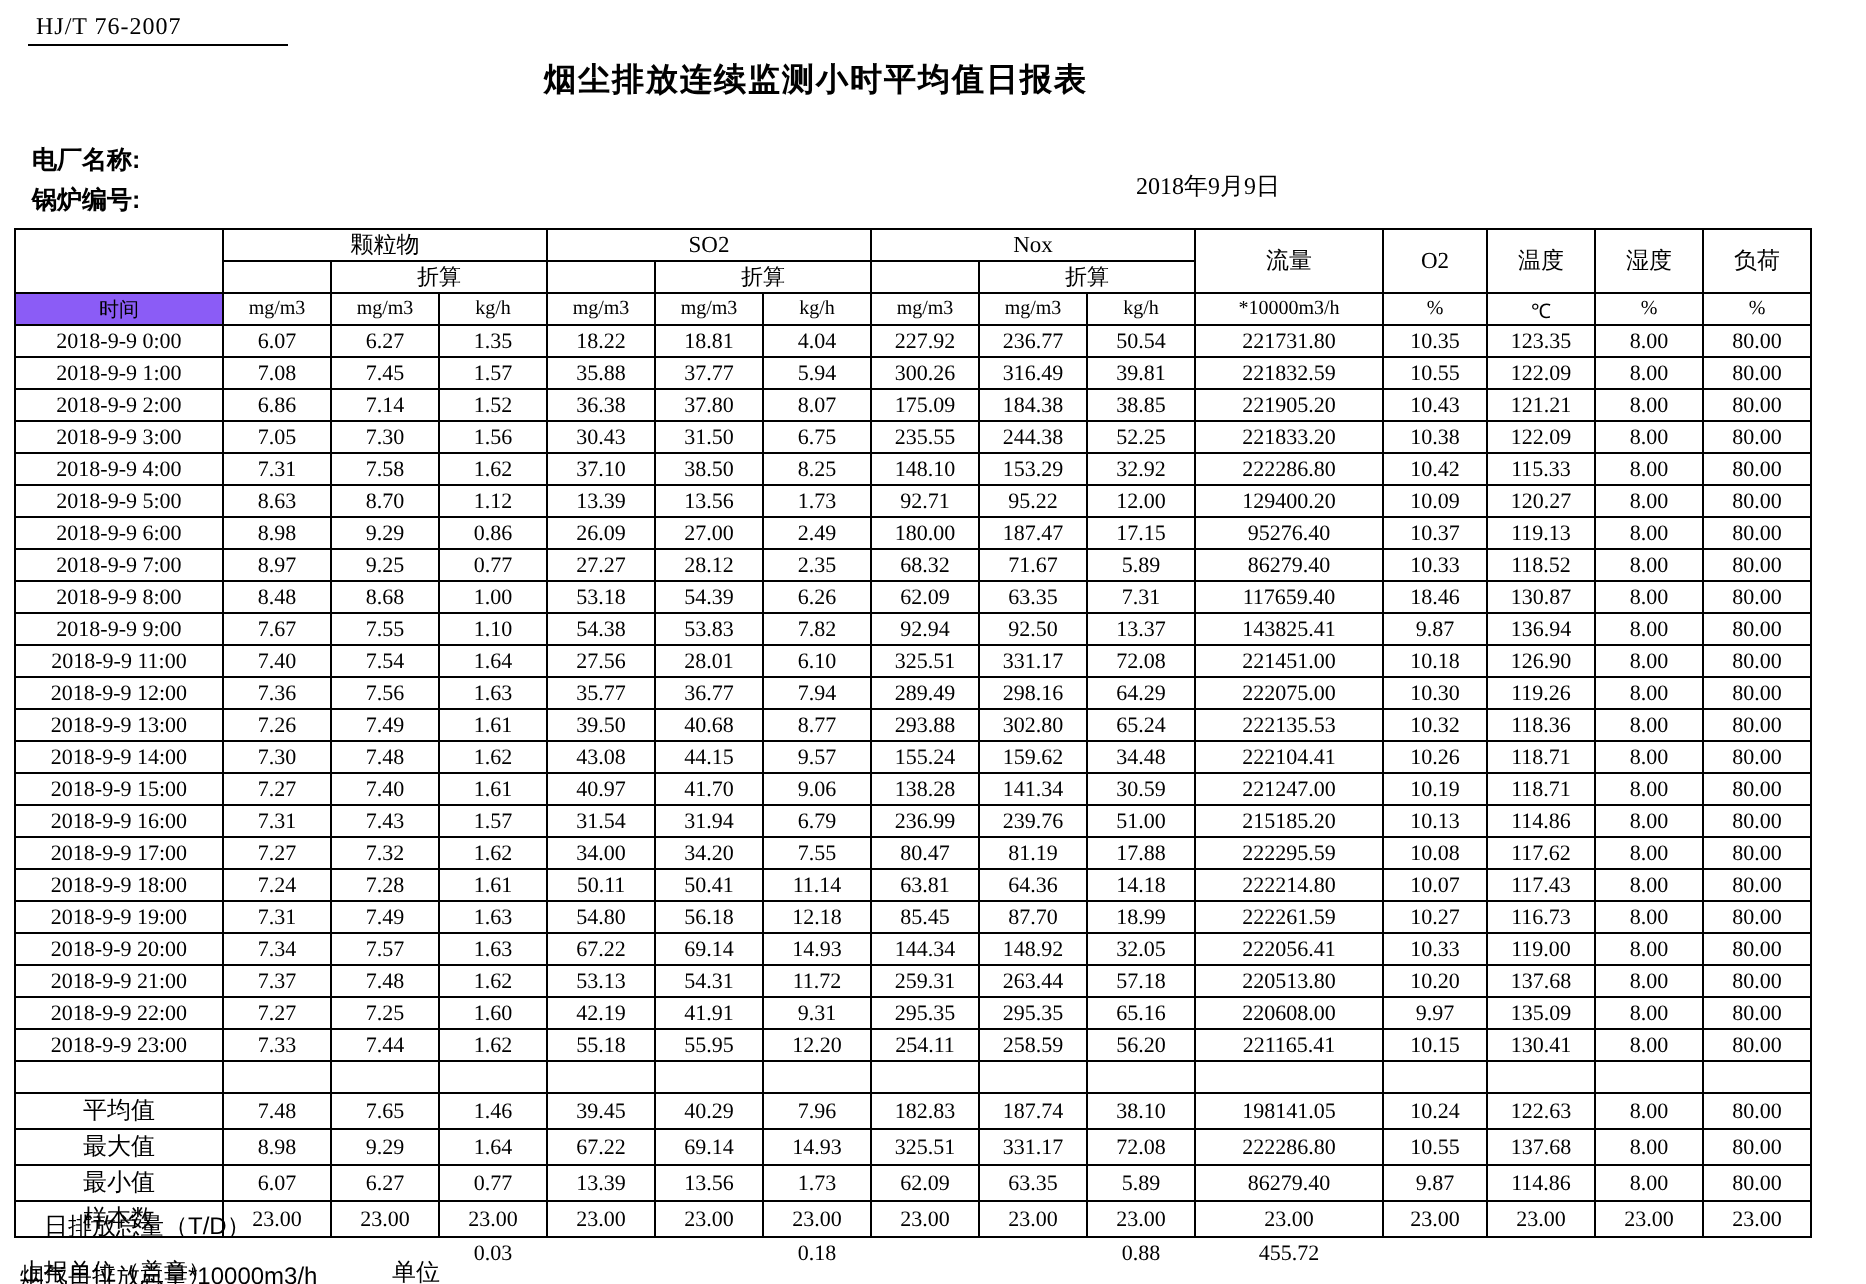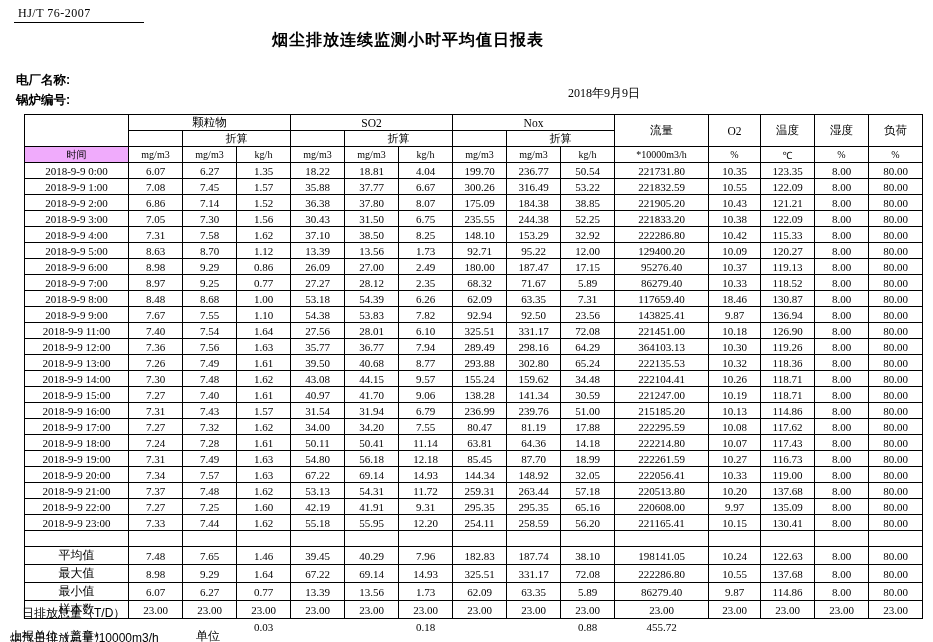--- a/index.html
+++ b/index.html
@@ -23,40 +23,40 @@
     letter-spacing:1px;
   }
   .field{
     position:absolute;font-size:12.5px;font-weight:bold;
   }
   .field.plant{left:16px;top:72px;}
   .field.boiler{left:16px;top:92px;}
   .field.date{left:568px;top:85px;font-weight:normal;font-size:12px;font-family:Liberation Serif, serif;}
 
   table.main{
-    position:absolute;left:24px;top:114px;border-collapse:collapse;
+    position:absolute;left:7px;top:114px;border-collapse:collapse;
     font-family:"Liberation Serif", serif;font-size:11px;
     table-layout:fixed;
     padding-left:22px;
   }
   table.main td, table.main th{
     border:1px solid #000;
     padding:0;
     height:15px;
     text-align:center;
     vertical-align:middle;
     font-weight:normal;
     white-space:nowrap;
     overflow:hidden;
   }
   .grp-head{font-family:"Liberation Serif", serif;font-size:11.5px;}
   .sub-head{font-size:11px;}
   .unit-row td{font-size:10px;}
   .time-head{background:#d9ead3;font-size:12px;font-family:"Liberation Sans",sans-serif;}
-  .unit-row td.timeunit{background:#f0abfc;}
+  .unit-row td.timeunit{background:#8b5cf6;}
   td.time-cell{font-size:11px;}
   .blank-row td{height:13px;}
   .stat-label{font-size:12px;font-family:"Liberation Sans",sans-serif;}
   .foot{
     position:absolute;font-size:12px;font-family:"Liberation Sans",sans-serif;
   }
   .foot.total-label{left:22px;top:605px;}
   .foot.f1{left:10px;top:613px;margin-top:17px;}
   .foot.f2{left:10px;top:628px;}
   .foot.f3{left:196px;top:628px;}
@@ -132,40 +132,40 @@
         <td>%</td>
       </tr>
     <tr>
           <td class="time-cell">2018-9-9 0:00</td>
           <td>6.07</td>
           <td>6.27</td>
           <td>1.35</td>
           <td>18.22</td>
           <td>18.81</td>
           <td>4.04</td>
-          <td>199.70</td>
+          <td>227.92</td>
           <td>236.77</td>
           <td>50.54</td>
           <td>221731.80</td>
           <td>10.35</td>
           <td>123.35</td>
           <td>8.00</td>
           <td>80.00</td>
         </tr>
         <tr>
           <td class="time-cell">2018-9-9 1:00</td>
           <td>7.08</td>
           <td>7.45</td>
           <td>1.57</td>
           <td>35.88</td>
           <td>37.77</td>
-          <td>6.67</td>
+          <td>5.94</td>
           <td>300.26</td>
           <td>316.49</td>
-          <td>53.22</td>
+          <td>39.81</td>
           <td>221832.59</td>
           <td>10.55</td>
           <td>122.09</td>
           <td>8.00</td>
           <td>80.00</td>
         </tr>
         <tr>
           <td class="time-cell">2018-9-9 2:00</td>
           <td>6.86</td>
           <td>7.14</td>
@@ -287,21 +287,21 @@
         <tr>
           <td class="time-cell">2018-9-9 9:00</td>
           <td>7.67</td>
           <td>7.55</td>
           <td>1.10</td>
           <td>54.38</td>
           <td>53.83</td>
           <td>7.82</td>
           <td>92.94</td>
           <td>92.50</td>
-          <td>23.56</td>
+          <td>13.37</td>
           <td>143825.41</td>
           <td>9.87</td>
           <td>136.94</td>
           <td>8.00</td>
           <td>80.00</td>
         </tr>
         <tr>
           <td class="time-cell">2018-9-9 11:00</td>
           <td>7.40</td>
           <td>7.54</td>
@@ -322,21 +322,21 @@
           <td class="time-cell">2018-9-9 12:00</td>
           <td>7.36</td>
           <td>7.56</td>
           <td>1.63</td>
           <td>35.77</td>
           <td>36.77</td>
           <td>7.94</td>
           <td>289.49</td>
           <td>298.16</td>
           <td>64.29</td>
-          <td>364103.13</td>
+          <td>222075.00</td>
           <td>10.30</td>
           <td>119.26</td>
           <td>8.00</td>
           <td>80.00</td>
         </tr>
         <tr>
           <td class="time-cell">2018-9-9 13:00</td>
           <td>7.26</td>
           <td>7.49</td>
           <td>1.61</td>

